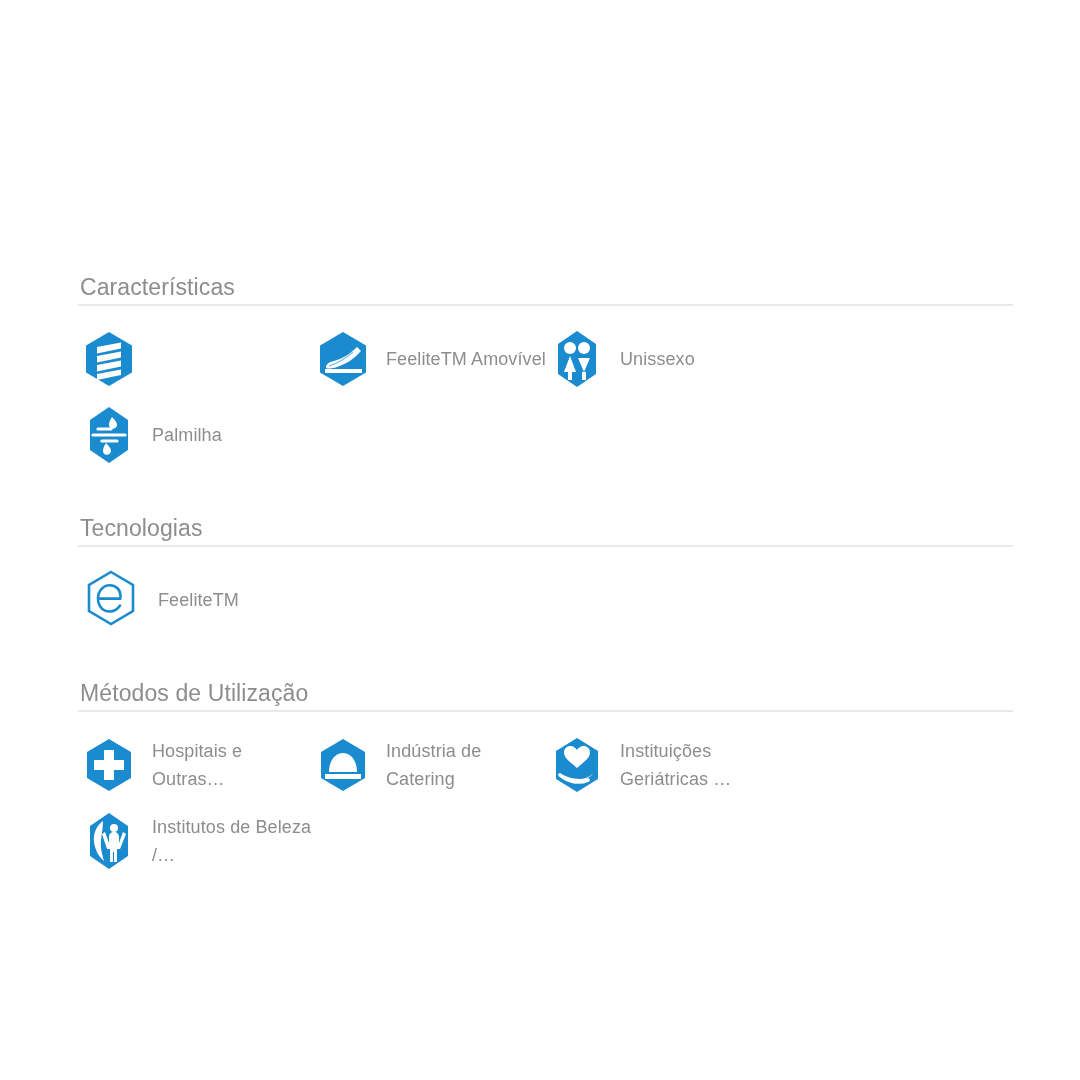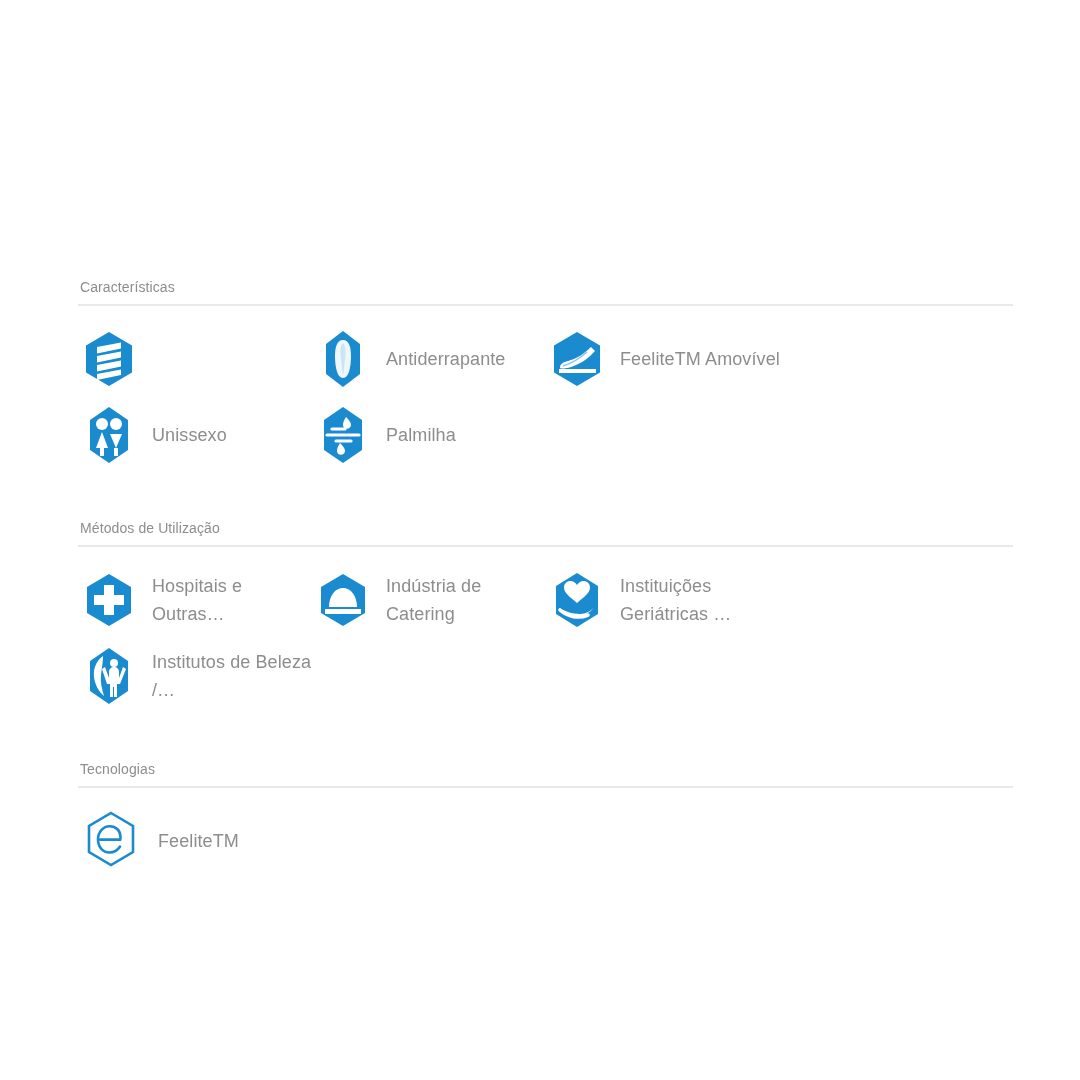--- a/index.html
+++ b/index.html
@@ -27,21 +27,21 @@
     left: 78px;
     top: 275px;
     width: 935px;
   }
 
   
   .section { margin: 0; }
   .section + .section { margin-top: 28px; }
 
   .section-title {
-    font-size: 14px;
+    font-size: 23px;
     color: #8d8d8d;
     font-weight: 400;
     letter-spacing: 0.1px;
     line-height: 24px;
     padding: 0 0 5px 2px;
     margin: 0;
     white-space: nowrap;
   }
   .section-rule {
     height: 2px;
@@ -115,30 +115,20 @@
               <g fill="#ffffff">
                 <path d="M19 19 L43 14.5 L43 20.5 L19 25.5 Z"></path>
                 <path d="M19 28 L43 23.5 L43 29.5 L19 34.5 Z"></path>
                 <path d="M19 37 L43 32.5 L43 38.5 L19 43.5 Z"></path>
                 <path d="M19 46 L43 41.5 L43 47 L19 52 Z"></path>
               </g>
             </svg>
           </span>
         </div>
 
-        <div class="feature clip">
-          <span class="ico">
-            <svg viewBox="0 0 62 62">
-              <path d="M31 3 L48 16 L48 46 L31 59 L14 46 L14 16 Z" fill="#1b8bd0"></path>
-              <path d="M31 12 C37 12 39 19 39 28 C39 38 37 50 31 50 C25 50 23 38 23 28 C23 19 25 12 31 12 Z" fill="#ffffff" opacity="0.93"></path>
-              <path d="M31 15 C34 18 34 26 33 32 C32 38 32 45 31 47 C30 44 30 37 29 31 C28 24 28 18 31 15 Z" fill="#1b8bd0" opacity="0.16"></path>
-            </svg>
-          </span>
-          <span class="lbl">Antiderrapante</span>
-        </div>
 
         <div class="feature">
           <span class="ico">
             <svg viewBox="0 0 62 62">
               <path d="M31 4 L54 17.5 L54 44.5 L31 58 L8 44.5 L8 17.5 Z" fill="#1b8bd0"></path>
               <path d="M14 40 C14 36 17 34 22 33 C30 31 38 26 45 19 L49 23 C42 31 34 36 25 39 C20 40.5 16 41 14 40 Z" fill="#ffffff"></path>
               <path d="M13 41 L50 41 L50 45 L13 45 Z" fill="#ffffff"></path>
               <path d="M17 38 C24 36 33 31 41 24" stroke="#1b8bd0" stroke-width="1.6" fill="none" opacity="0.5"></path>
             </svg>
           </span>
@@ -177,20 +167,37 @@
               </g>
             </svg>
           </span>
           <span class="lbl">Palmilha</span>
         </div>
 
       </div>
     </div>
 
     <div class="section" style="margin-top:40px;">
+      <div class="section-title">Tecnologias</div>
+      <div class="section-rule"></div>
+
+      <div class="grid tech-grid">
+        <div class="feature tech">
+          <span class="ico">
+            <svg viewBox="0 0 66 66">
+              <path d="M33 5 L55 18 L55 44 L33 57 L11 44 L11 18 Z" fill="none" stroke="#1b8bd0" stroke-width="2.6"></path>
+              <path d="M42 38.5 C39.5 42.5 35.5 44.5 31.5 44.5 C25 44.5 20 39 20 31.5 C20 24 25 18.2 31.8 18.2 C38 18.2 42.5 22.8 42.5 29 C42.5 30.2 42.4 31 42.2 31.6 L22 31.6" fill="none" stroke="#1b8bd0" stroke-width="2.6" stroke-linecap="round"></path>
+            </svg>
+          </span>
+          <span class="lbl">FeeliteTM</span>
+        </div>
+      </div>
+    </div>
+
+    <div class="section" style="margin-top:40px;">
       <div class="section-title">Métodos de Utilização</div>
       <div class="section-rule"></div>
 
       <div class="grid">
 
         <div class="feature">
           <span class="ico">
             <svg viewBox="0 0 62 62">
               <path d="M31 5 L53 18 L53 44 L31 57 L9 44 L9 18 Z" fill="#1b8bd0"></path>
               <path d="M26 16 L36 16 L36 26 L46 26 L46 36 L36 36 L36 46 L26 46 L26 36 L16 36 L16 26 L26 26 Z" fill="#ffffff"></path>
@@ -232,31 +239,14 @@
                 <path d="M36 22 C39 22 41 24 41 27 L41 33 L45 22 L48 24 L42 39 L39 39 L39 52 L36 52 L36 42 L35 42 L35 52 L32 52 L32 39 L29 39 L24 24 L27 22 L31 33 L31 27 C31 24 33 22 36 22 Z"></path>
               </g>
             </svg>
           </span>
           <span class="lbl">Institutos de Beleza /…</span>
         </div>
 
       </div>
     </div>
 
-    <div class="section" style="margin-top:40px;">
-      <div class="section-title">Tecnologias</div>
-      <div class="section-rule"></div>
-
-      <div class="grid tech-grid">
-        <div class="feature tech">
-          <span class="ico">
-            <svg viewBox="0 0 66 66">
-              <path d="M33 5 L55 18 L55 44 L33 57 L11 44 L11 18 Z" fill="none" stroke="#1b8bd0" stroke-width="2.6"></path>
-              <path d="M42 38.5 C39.5 42.5 35.5 44.5 31.5 44.5 C25 44.5 20 39 20 31.5 C20 24 25 18.2 31.8 18.2 C38 18.2 42.5 22.8 42.5 29 C42.5 30.2 42.4 31 42.2 31.6 L22 31.6" fill="none" stroke="#1b8bd0" stroke-width="2.6" stroke-linecap="round"></path>
-            </svg>
-          </span>
-          <span class="lbl">FeeliteTM</span>
-        </div>
-      </div>
-    </div>
-
   </div>
 </div>
 
 </body></html>

